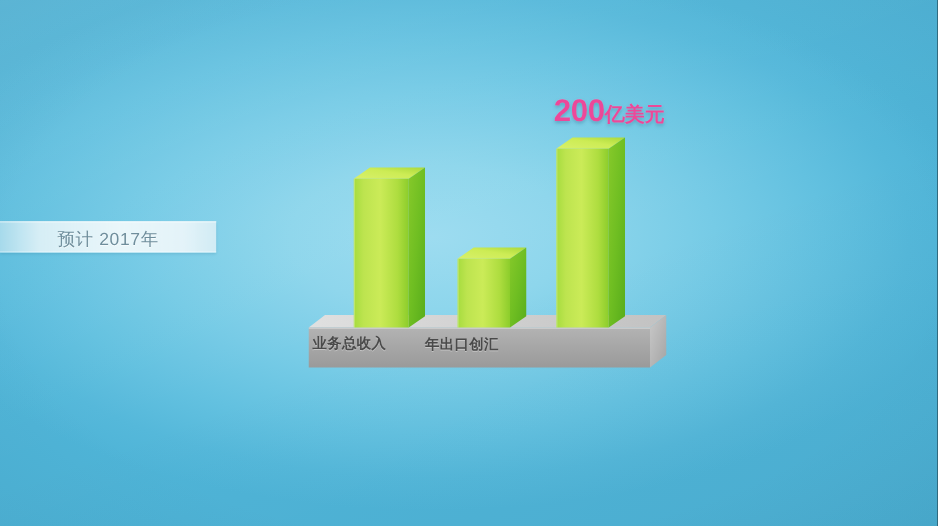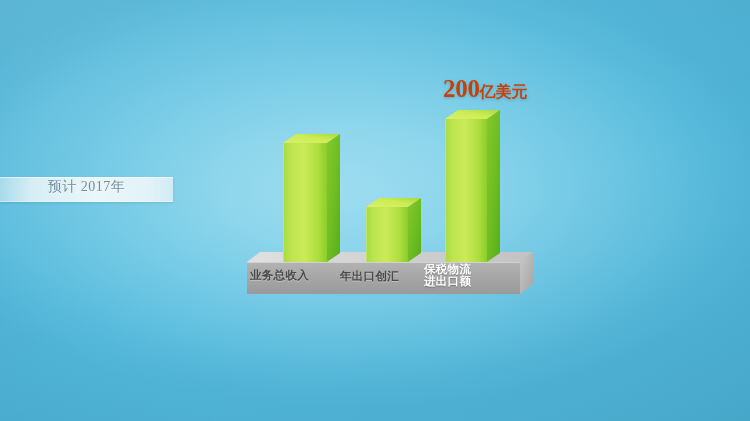--- a/index.html
+++ b/index.html
@@ -58,23 +58,22 @@
     background: linear-gradient(to right,
                 rgba(222,240,246,0.55) 0%,
                 rgba(233,245,249,0.85) 18%,
                 rgba(240,249,251,0.95) 55%,
                 rgba(236,246,250,0.92) 85%,
                 rgba(228,242,247,0.80) 100%);
     border-top: 1px solid rgba(255,255,255,0.55);
     border-bottom: 1px solid rgba(255,255,255,0.35);
     box-shadow: 0 1px 2px rgba(20,80,110,0.16);
     display: flex;
-    align-items: flex-start;
+    align-items: flex-end;
     justify-content: center;
-    font-family: Liberation Serif, serif;
   }
   .side-band-label {
     font-size: 14px;
     letter-spacing: 0.5px;
     color: #6f8e9c;
     text-shadow: 0 1px 0 rgba(255,255,255,0.6);
     white-space: nowrap;
   }
 
   
@@ -105,25 +104,24 @@
   #cat-2 { left: 424px; top: 263px; width: 80px; }
 
   
   .bar { position: absolute; }
   .bar svg { display: block; overflow: visible; }
 
   
   .val-label {
     position: absolute;
     white-space: nowrap;
-    color: #c2410c;
+    color: #ec4899;
     font-weight: bold;
     text-shadow: 0 1px 3px rgba(30,90,120,0.35),
                  0 0 1px rgba(255,255,255,0.4);
-    font-family: Liberation Serif, serif;
   }
   .val-num { font-size: 25px; letter-spacing: -0.3px; }
   .val-unit { font-size: 16px; letter-spacing: 0px; }
 
   #val-0 { left: 283px; top: 101px; }
   #val-1 { left: 364px; top: 159px; }
   #val-2 { left: 443px; top: 75px; }
 
   
   .floor-shadow {
@@ -181,24 +179,20 @@
       <line x1="8" y1="10.5" x2="281" y2="10.5" stroke="#dcdcdc" stroke-width="1" opacity="0.75"></line>
     </svg>
   </div>
 
   <div class="cat-label cat-dark" id="cat-0">
     <div>业务总收入</div>
   </div>
   <div class="cat-label cat-dark" id="cat-1">
     <div>年出口创汇</div>
   </div>
-  <div class="cat-label cat-light" id="cat-2">
-    <div>保税物流</div>
-    <div>进出口额</div>
-  </div>
 
   <div class="bar" id="bar-0" style="left:283px; top:134px; width:60px; height:130px;">
     <svg width="60" height="130" viewBox="0 0 60 130">
       <defs>
         <linearGradient id="b0front" x1="0" y1="0" x2="1" y2="0">
           <stop offset="0" stop-color="#a6dc3e"></stop>
           <stop offset="0.18" stop-color="#bde44f"></stop>
           <stop offset="0.48" stop-color="#cbeb58"></stop>
           <stop offset="0.80" stop-color="#aedd3f"></stop>
           <stop offset="1" stop-color="#8ccd2b"></stop>

